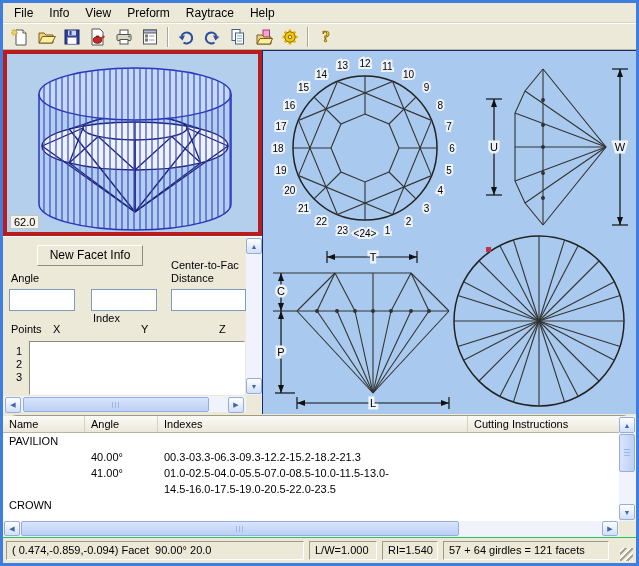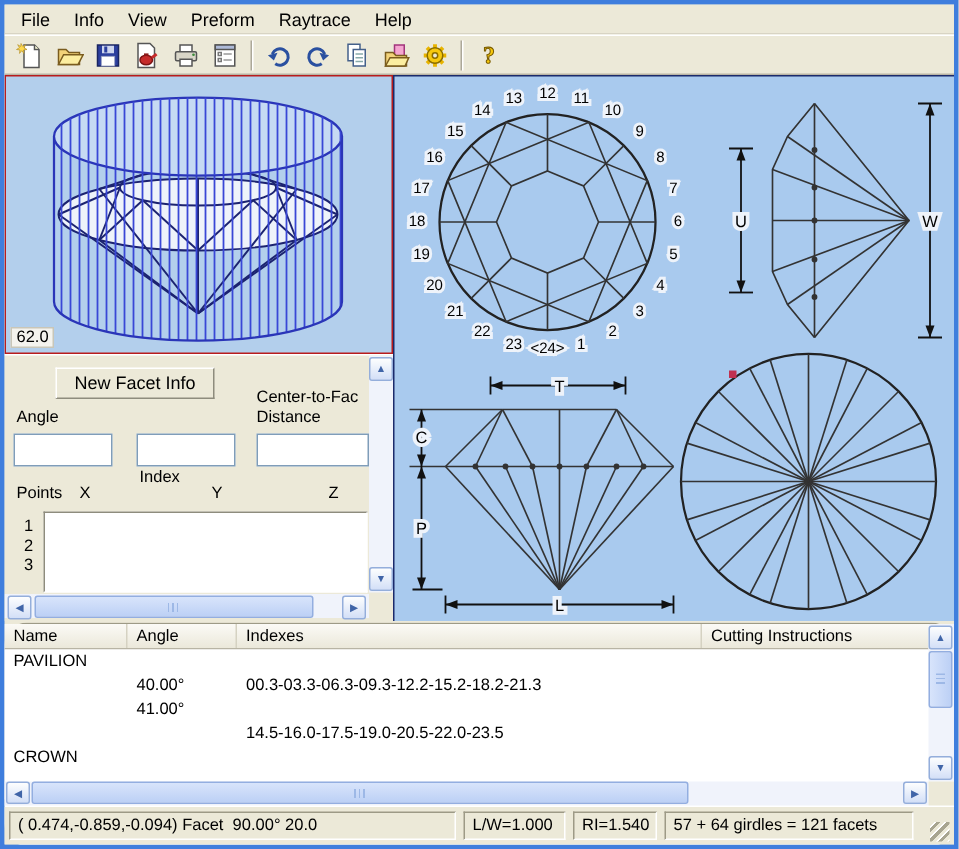--- a/index.html
+++ b/index.html
@@ -14,40 +14,40 @@
   
   .menubar{left:0;top:0;width:633px;height:20px;display:flex;align-items:center;
     background:#ece9d8;border-bottom:1px solid #d8d4c4;padding-left:3px;}
   .menu-item{padding:2px 8px;font-size:12px;cursor:default;}
   
   .toolbar{left:0;top:20px;width:633px;height:27px;display:flex;align-items:center;
     background:#ece9d8;border-top:1px solid #fff;border-bottom:1px solid #b9b5a5;padding-left:4px;}
   .tbtn{width:24px;height:23px;display:flex;align-items:center;justify-content:center;margin:0 1px;}
   .tsep{width:2px;height:20px;margin:0 4px;border-left:1px solid #aca899;border-right:1px solid #fff;}
   
-  .preview{left:0;top:47px;width:259px;height:186px;background:#b3cfec;border:1px solid #b91c1c;overflow:hidden;}
+  .preview{left:0;top:47px;width:259px;height:186px;background:#b3cfec;border:4px solid #b91c1c;overflow:hidden;}
   .angle-chip{position:absolute;left:3px;bottom:3px;background:#f4f3ee;border:1px solid #c9c6b8;padding:0 3px;font-size:11px;}
   .facet-panel{left:0;top:233px;width:259px;height:178px;background:#ece9d8;border-top:1px solid #fff;overflow:hidden;}
   .fp-title{position:absolute;left:6px;top:8px;width:106px;height:21px;line-height:19px;text-align:center;
     background:#ece9d8;border:1px solid;border-color:#fff #8e8c7d #8e8c7d #fff;font-size:12px;margin-left:28px;}
   .fp-label{position:absolute;font-size:11px;}
   .fp-input{position:absolute;width:66px;height:22px;border:1px solid #7f9db9;background:#fff;font:11px "Liberation Sans",sans-serif;padding:1px 3px;}
   .fp-list{position:absolute;left:26px;top:104px;width:216px;height:54px;background:#fff;
     border:1px solid;border-color:#8e8c7d #fff #fff #8e8c7d;}
   
   .drawing{left:259px;top:47px;width:374px;height:364px;background:#a9caee;
     border-left:1px solid #1b2a6b;border-top:1px solid #1b2a6b;overflow:hidden;}
   .dline{stroke:#333;stroke-width:1.1;fill:none;}
   .dthick{stroke:#222;stroke-width:1.5;fill:none;}
   .dim{stroke:#111;stroke-width:1.2;fill:none;}
   .dimhead{fill:#111;stroke:none;}
   .halo{font:10px "Liberation Sans",sans-serif;fill:#000;stroke:#eef3fa;stroke-width:4px;paint-order:stroke;text-anchor:middle;}
   .dimlbl{font:11px "Liberation Sans",sans-serif;fill:#000;stroke:#eef3fa;stroke-width:5px;paint-order:stroke;text-anchor:middle;}
   
-  .gtable{left:0;top:412px;width:633px;height:149px;background:#ffffff;border-top:1px solid #9d9a86;border-radius:15px;}
+  .gtable{left:0;top:412px;width:633px;height:149px;background:#22c55e;border-top:1px solid #9d9a86;border-radius:15px;}
   .ghead{position:absolute;left:0;top:0;width:616px;height:17px;display:flex;
     background:linear-gradient(#fbfaf6,#ebe8da);border-bottom:1px solid #b8b4a4;}
   .ghead .hc{padding:2px 6px;border-right:1px solid #d5d2c2;font-size:11px;overflow:hidden;white-space:nowrap;}
   .gbody{position:absolute;left:0;top:17px;width:616px;height:100px;background:#fff;overflow:hidden;}
   .grow{display:flex;height:16px;line-height:16px;white-space:nowrap;}
   .grow .c-name{width:82px;padding-left:6px;}
   .grow .c-angle{width:73px;padding-left:6px;}
   .grow .c-idx{flex:1;padding-left:6px;}
   
   .sbtn{position:absolute;background:linear-gradient(#fdfefe,#d3dff7);border:1px solid #94aedb;border-radius:2px;
@@ -423,20 +423,21 @@
         <div class="c-idx"></div>
       </div>
       <div class="grow">
         <div class="c-name"></div>
         <div class="c-angle">40.00°</div>
         <div class="c-idx">00.3-03.3-06.3-09.3-12.2-15.2-18.2-21.3</div>
       </div>
       <div class="grow">
         <div class="c-name"></div>
         <div class="c-angle">41.00°</div>
+        <div class="c-idx">01.0-02.5-04.0-05.5-07.0-08.5-10.0-11.5-13.0-</div>
       </div>
       <div class="grow">
         <div class="c-name"></div>
         <div class="c-angle"></div>
         <div class="c-idx">14.5-16.0-17.5-19.0-20.5-22.0-23.5</div>
       </div>
       <div class="grow">
         <div class="c-name">CROWN</div>
         <div class="c-angle"></div>
         <div class="c-idx"></div>

